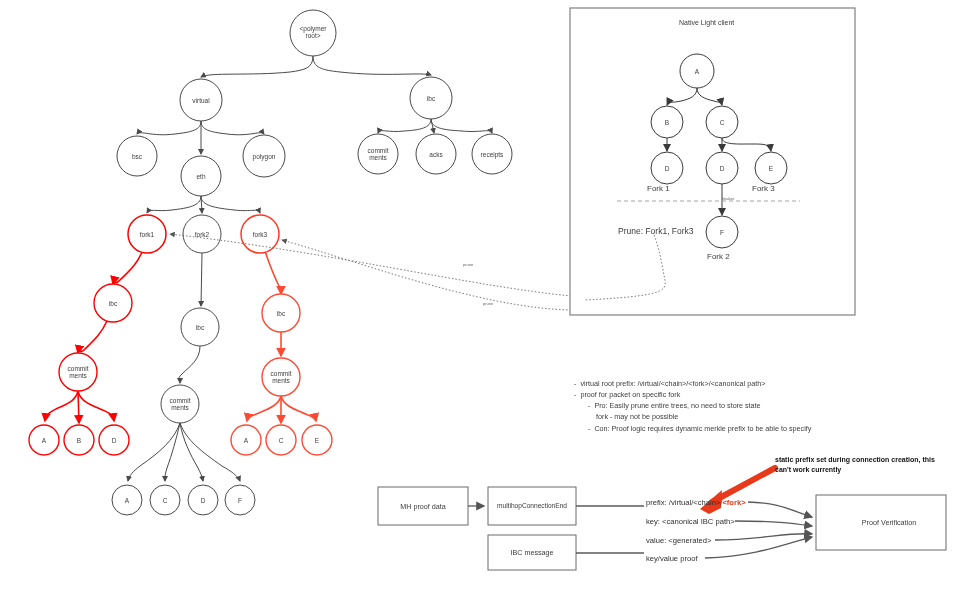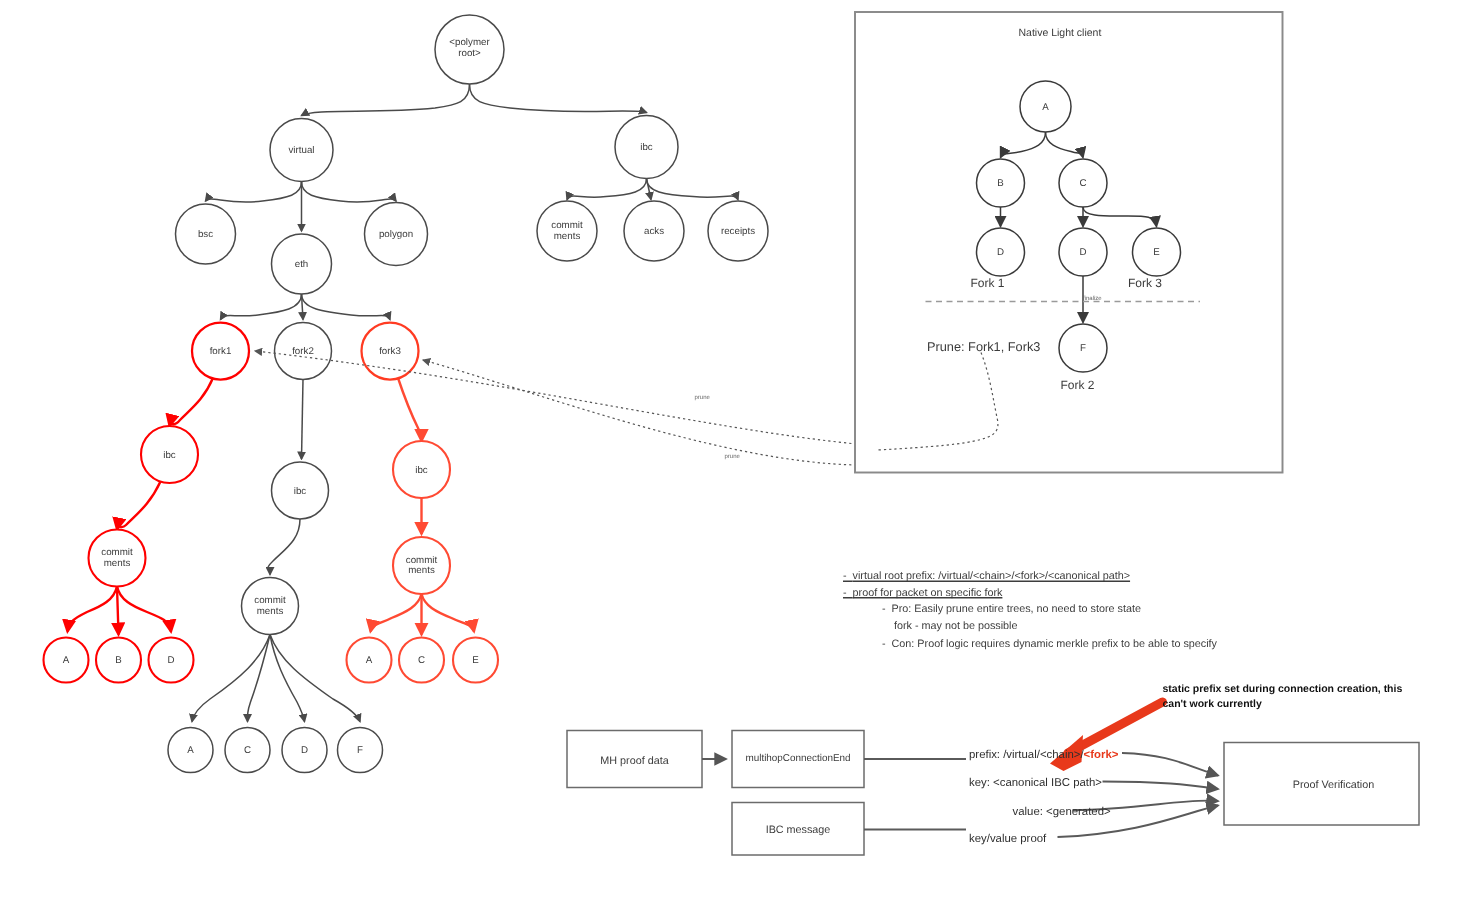--- a/index.html
+++ b/index.html
@@ -3,21 +3,21 @@
 <meta charset="utf-8">
 <style>
   html,body{margin:0;padding:0;background:#ffffff;}
   body{width:976px;height:616px;position:relative;overflow:hidden;
        font-family:"Liberation Sans","DejaVu Sans",sans-serif;color:#333;}
   #canvas{position:absolute;left:0;top:0;width:976px;height:616px;}
   .node-lbl{position:absolute;font-size:6.5px;color:#3c3c3c;text-align:center;
             white-space:pre;line-height:1.15;pointer-events:none;}
   .panel-title{position:absolute;font-size:7px;color:#3b3b3b;}
   .bullets{position:absolute;font-size:7.2px;color:#3d3d3d;line-height:1.55;}
-  .bullets .b1{margin-left:0px;text-decoration:underline;}
+  .bullets .b1{margin-left:12px;}
   .bullets .b2{margin-left:26px;}
   .box-lbl{position:absolute;font-size:7.2px;color:#3c3c3c;text-align:center;}
   .flow-lbl{position:absolute;font-size:7.6px;color:#2e2e2e;white-space:nowrap;}
   .flow-lbl .fork{color:#e8391b;font-weight:bold;}
   .callout{position:absolute;font-size:7px;color:#111;font-weight:bold;
            line-height:1.45;width:160px;}
   .forkcap{position:absolute;font-size:8px;color:#3b3b3b;}
   .prunecap{position:absolute;font-size:8.5px;color:#3b3b3b;white-space:nowrap;}
   .tiny{position:absolute;font-size:4px;color:#666;}
 </style>
@@ -228,16 +228,16 @@
 
 <div class="box-lbl" style="left:378px;top:502px;width:90px;">MH proof data</div>
 <div class="box-lbl" style="left:486px;top:502px;width:92px;font-size:6.6px;">multihopConnectionEnd</div>
 <div class="box-lbl" style="left:488px;top:548px;width:88px;">IBC message</div>
 <div class="box-lbl" style="left:816px;top:518px;width:146px;">Proof Verification</div>
 
 <div class="flow-lbl" style="left:646px;top:498px;">
   <span>prefix: /virtual/&lt;chain&gt;/</span><span class="fork">&lt;fork&gt;</span>
 </div>
 <div class="flow-lbl" style="left:646px;top:517px;">key: &lt;canonical IBC path&gt;</div>
-<div class="flow-lbl" style="left:675px;top:536px;">value: &lt;generated&gt;</div>
+<div class="flow-lbl" style="left:646px;top:536px;">value: &lt;generated&gt;</div>
 <div class="flow-lbl" style="left:646px;top:554px;text-align:center;">key/value proof</div>
 
 <div class="callout" style="left:775px;top:455px;">static prefix set during connection creation, this can't work currently</div>
 
 </body></html>

